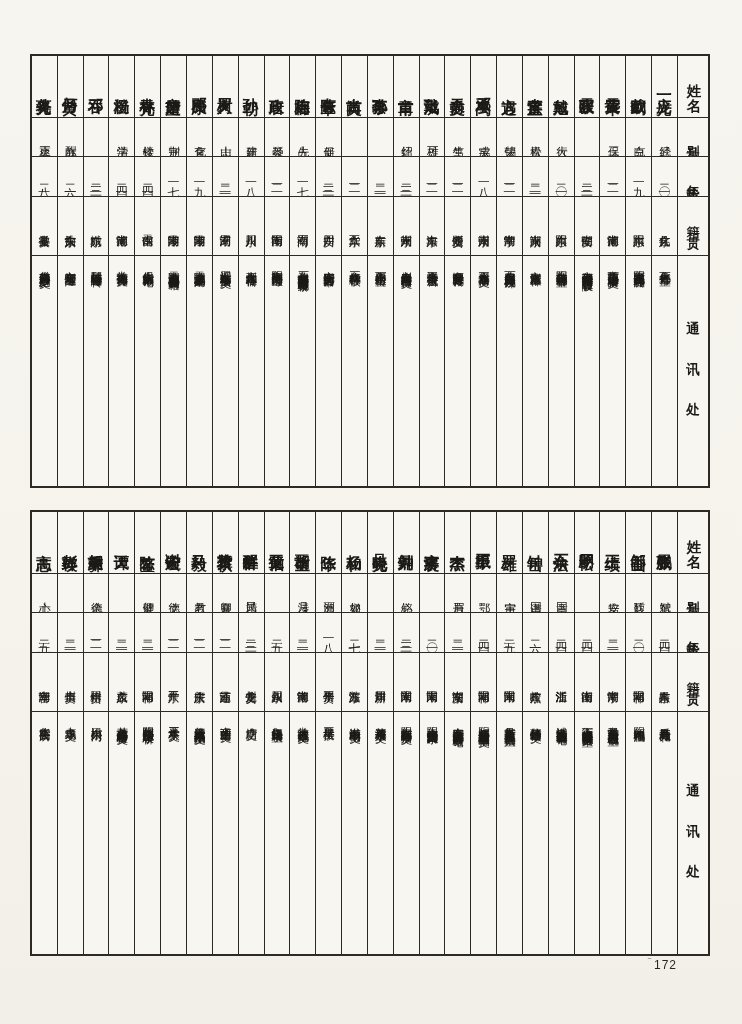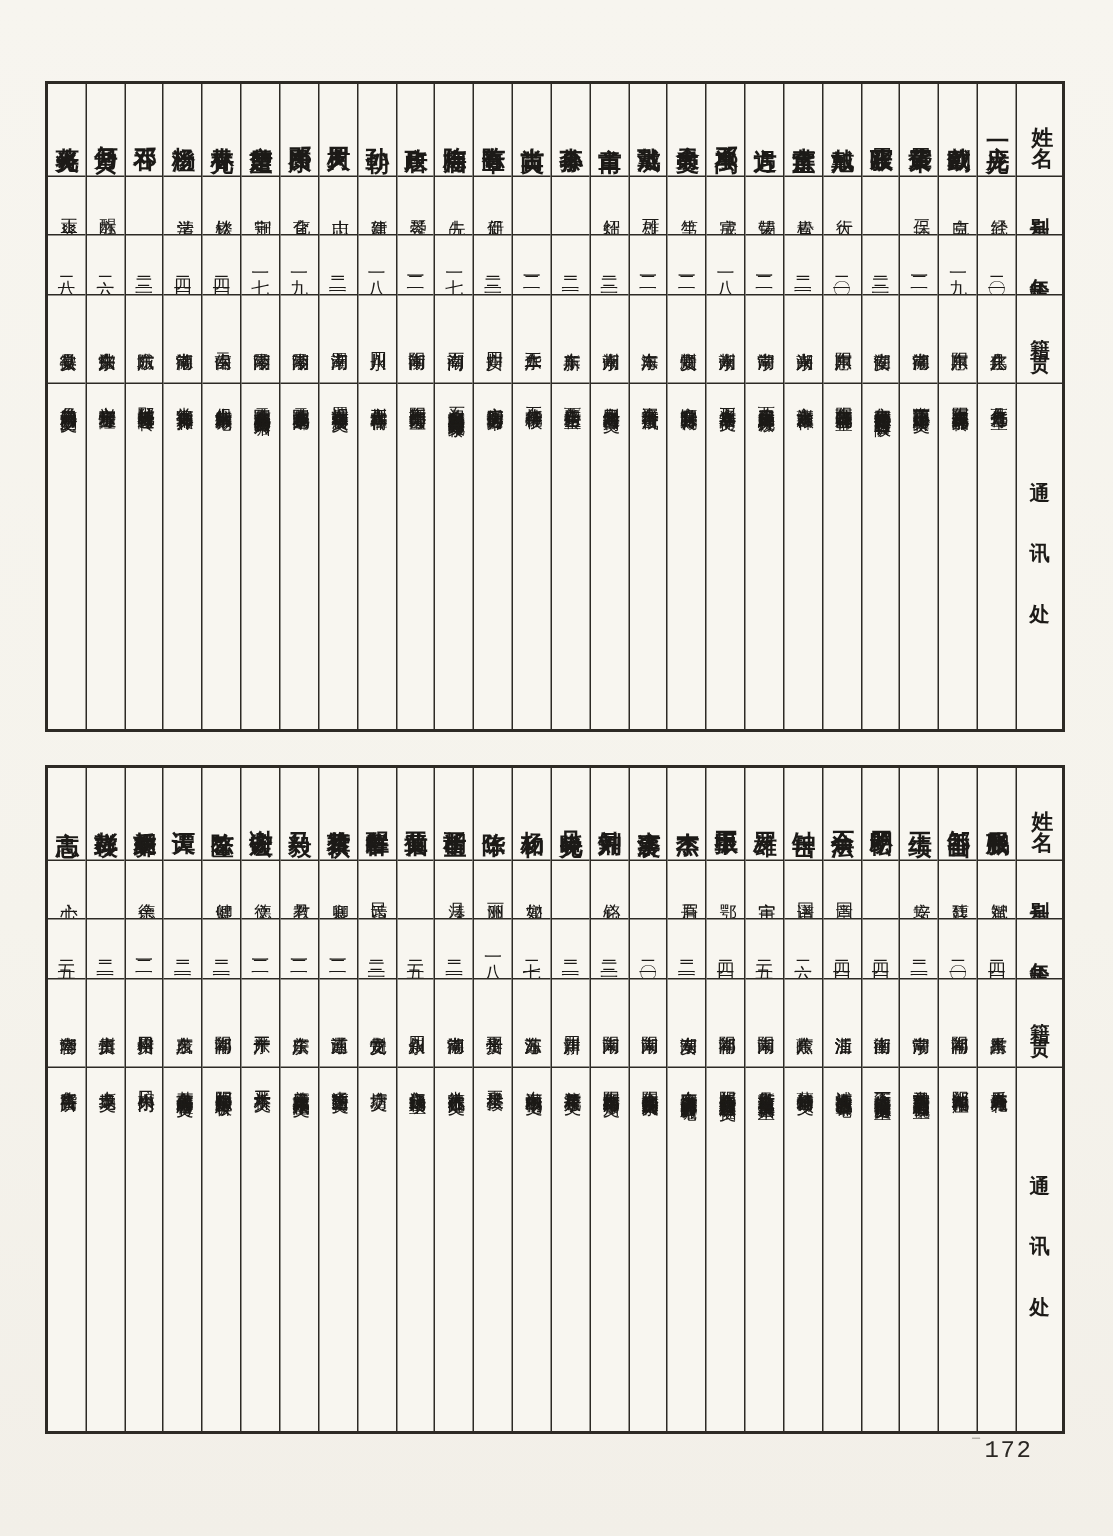--- a/index.html
+++ b/index.html
@@ -52,22 +52,22 @@
   
   .col-header .cell span{font-weight:700;}
   .col-header .cell-name span{font-size:14.5px;letter-spacing:0.9em;}
   .col-header .cell-alias span{font-size:13px;letter-spacing:0.15em;}
   .col-header .cell-age span{font-size:13px;letter-spacing:0.15em;}
   .col-header .cell-home span{font-size:13px;letter-spacing:0.8em;}
   .col-header .cell-addr{align-items:center;padding-top:0;}
   .col-header .cell-addr span{font-size:13.5px;letter-spacing:3em;}
   .page-number{
     position:absolute;top:958px;left:648px;
-    font-size:16px;letter-spacing:1px;color:#2a2723;
-    font-family:Liberation Mono, monospace;
+    font-size:12px;letter-spacing:1px;color:#2a2723;
+    font-family:Liberation Sans, sans-serif;
   }
   .page-number::before{content:"‾";font-size:9px;vertical-align:top;color:#6b675f;margin-right:2px;}
 </style>
 </head>
 <body>
 
 <div class="sheet">
 
   <section class="reg-table top">
   <div class="col col-header">

